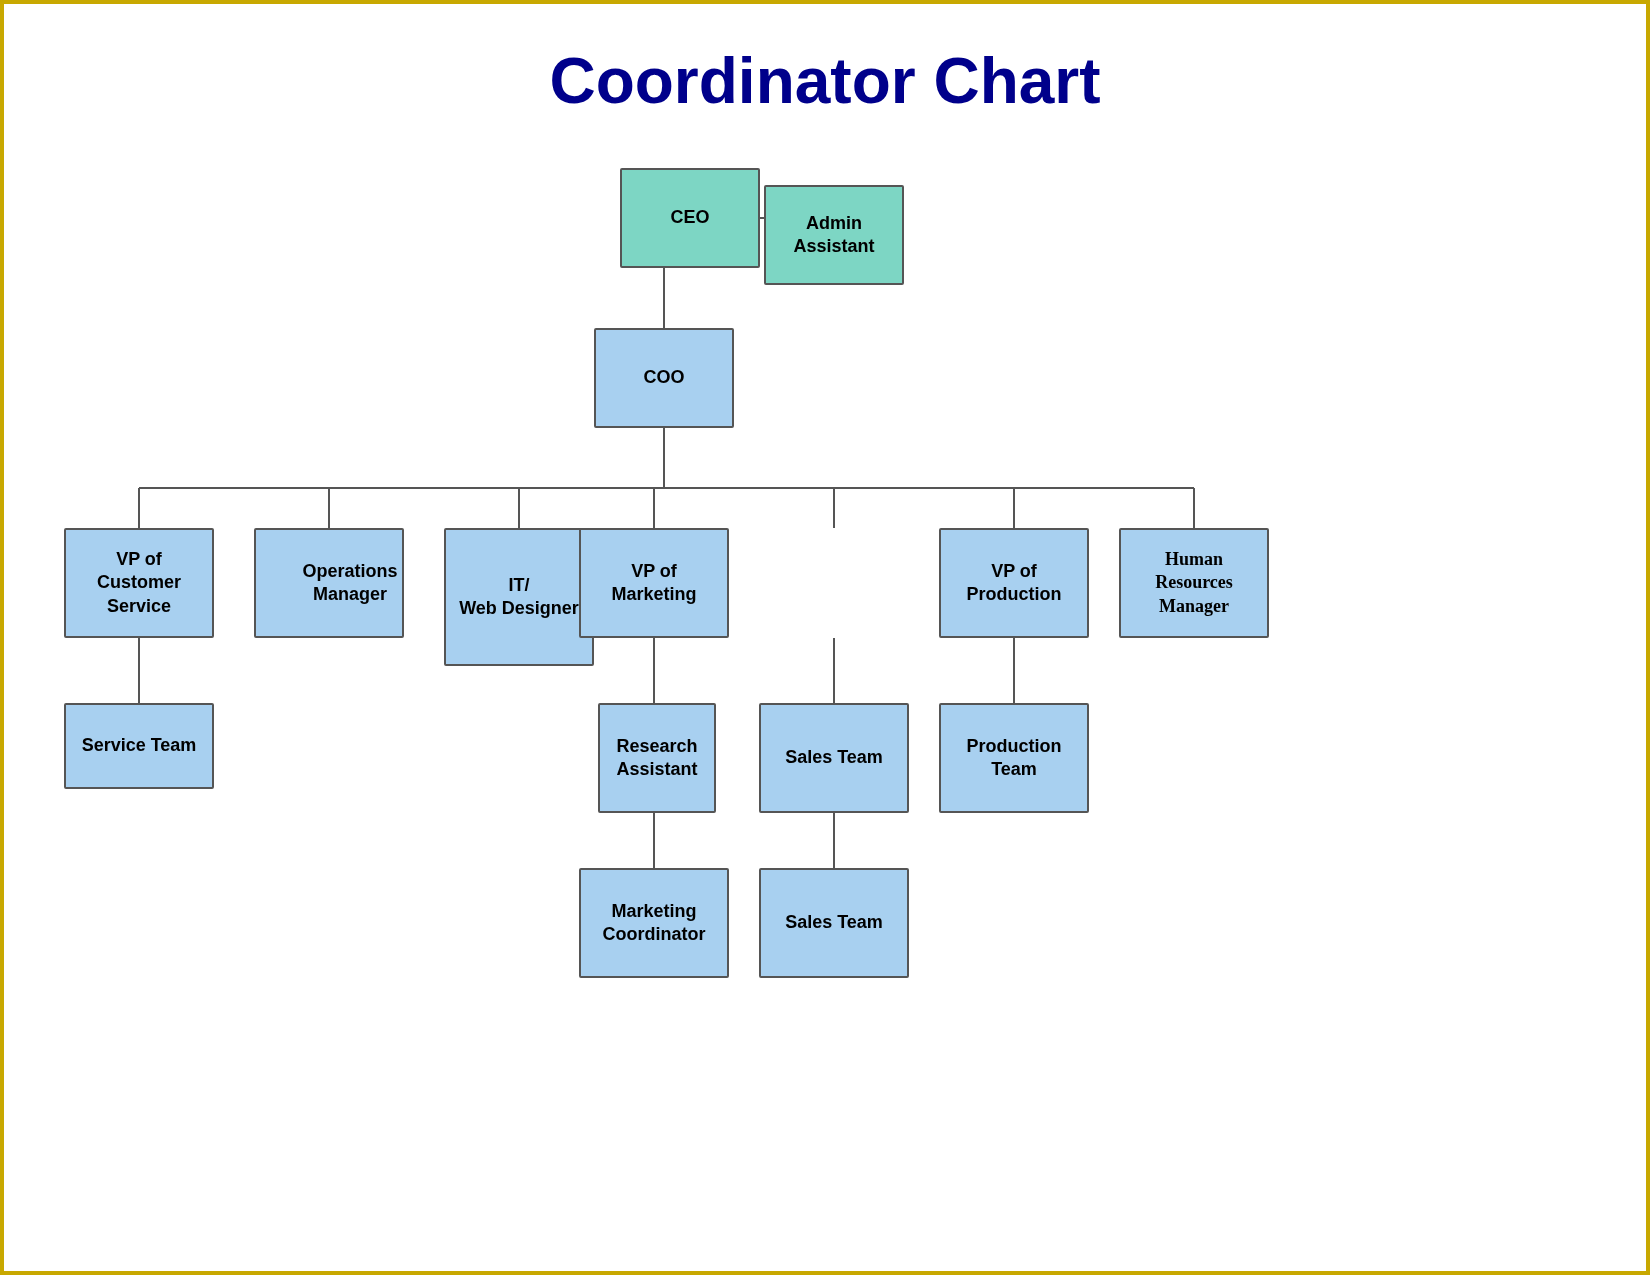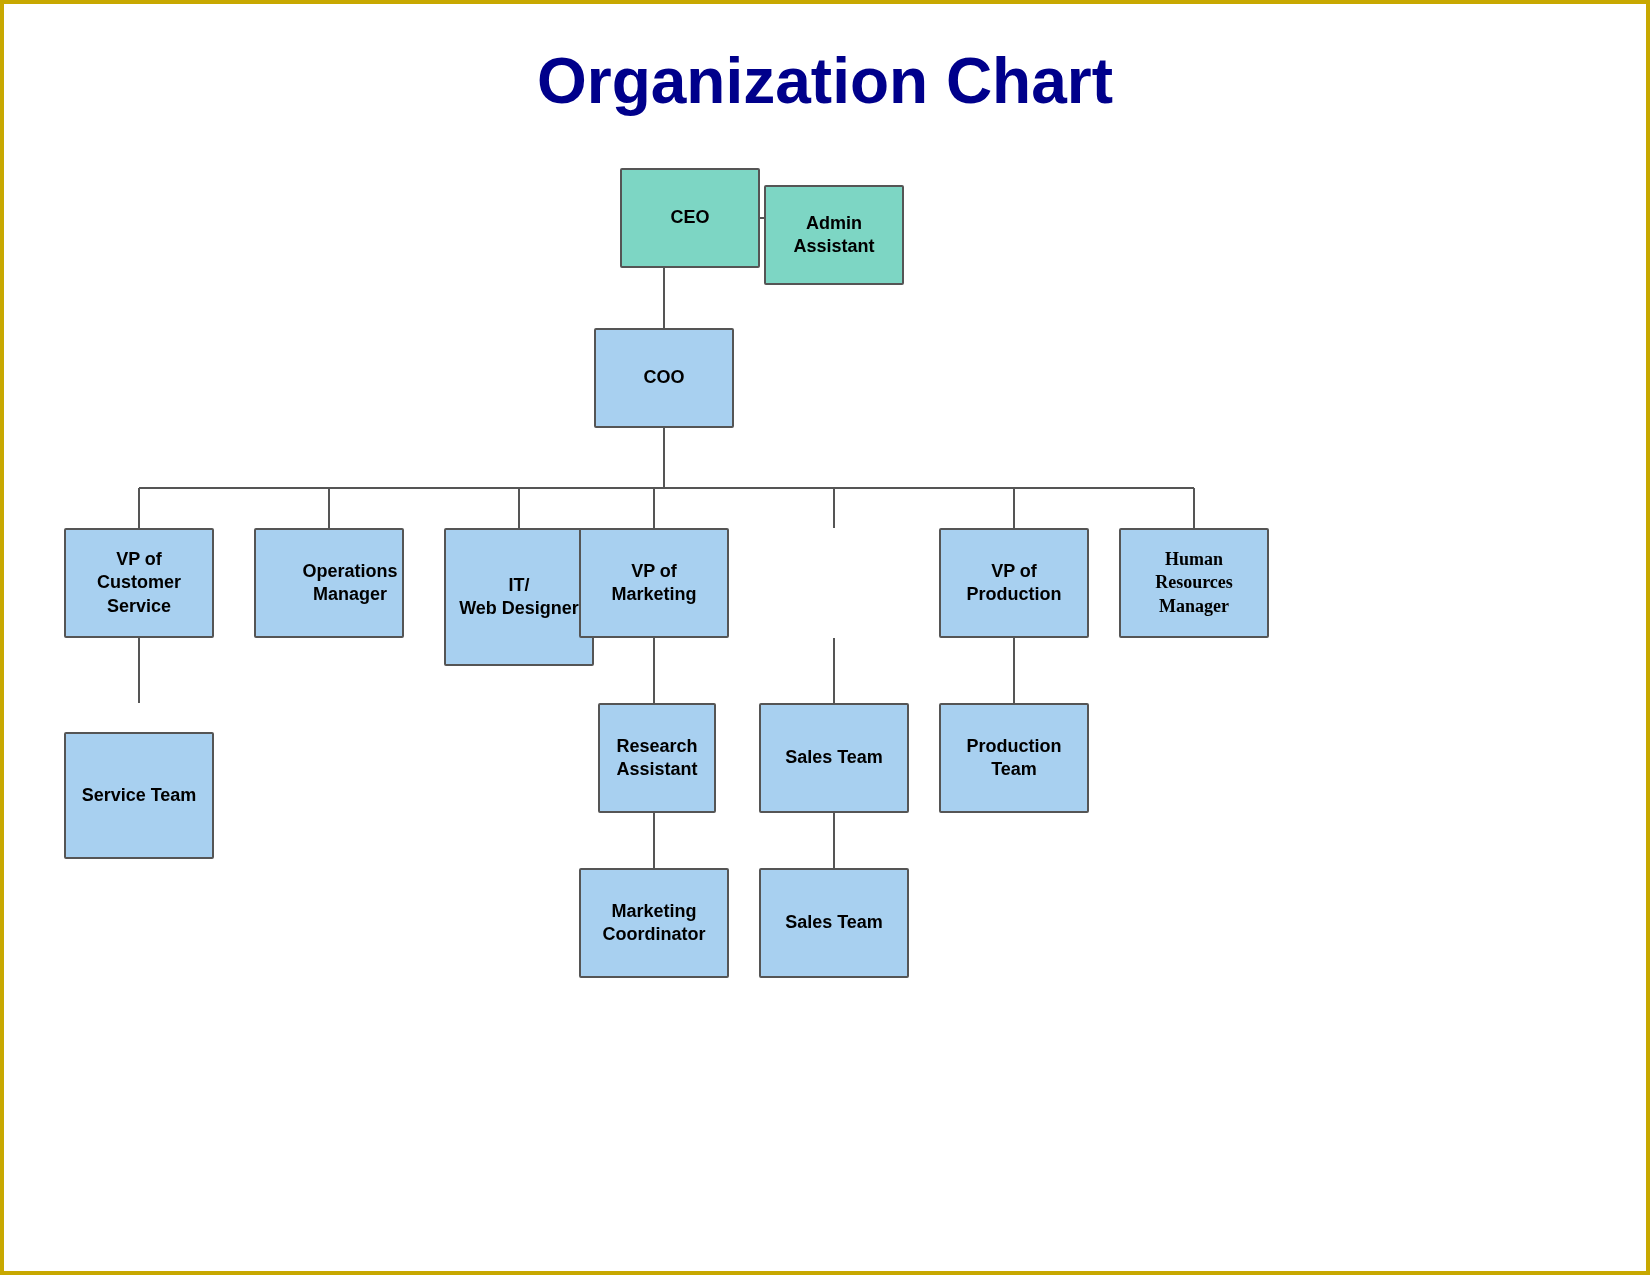--- a/index.html
+++ b/index.html
@@ -68,21 +68,21 @@
     .node-blue {
       background: #a8d0f0;
       border-color: #555;
     }
 
   </style>
 </head>
 <body>
 
 <div class="page">
-  <div class="title">Organization Chart</div>
+  <div class="title">Coordinator Chart</div>
 
   <div class="chart-area">
 
     <svg class="connectors">
 
       <line x1="710" y1="70" x2="740" y2="70" stroke="#555" stroke-width="2"></line>
 
       <line x1="640" y1="120" x2="640" y2="180" stroke="#555" stroke-width="2"></line>
 
       <line x1="640" y1="280" x2="640" y2="340" stroke="#555" stroke-width="2"></line>
@@ -122,21 +122,21 @@
 
     <div class="node node-blue" style="left:420px; top:380px; width:150px; height:138px;">IT/<br>Web Designer</div>
 
     <div class="node node-blue" style="left:555px; top:380px; width:150px; height:110px;">VP of<br>Marketing</div>
 
 
     <div class="node node-blue" style="left:915px; top:380px; width:150px; height:110px;">VP of<br>Production</div>
 
     <div class="node node-blue" style="left:1095px; top:380px; width:150px; height:110px;font-family:Liberation Serif, serif;">Human<br>Resources<br>Manager</div>
 
-    <div class="node node-blue" style="left:40px; top:555px; width:150px; height:127px;margin-top:29px;">Service Team</div>
+    <div class="node node-blue" style="left:40px; top:555px; width:150px; height:86px;">Service Team</div>
 
     <div class="node node-blue" style="left:574px; top:555px; width:118px; height:110px;">Research<br>Assistant</div>
 
     <div class="node node-blue" style="left:735px; top:555px; width:150px; height:110px;">Sales Team</div>
 
     <div class="node node-blue" style="left:915px; top:555px; width:150px; height:110px;">Production<br>Team</div>
 
     <div class="node node-blue" style="left:555px; top:720px; width:150px; height:110px;">Marketing<br>Coordinator</div>
 
     <div class="node node-blue" style="left:735px; top:720px; width:150px; height:110px;">Sales Team</div>

